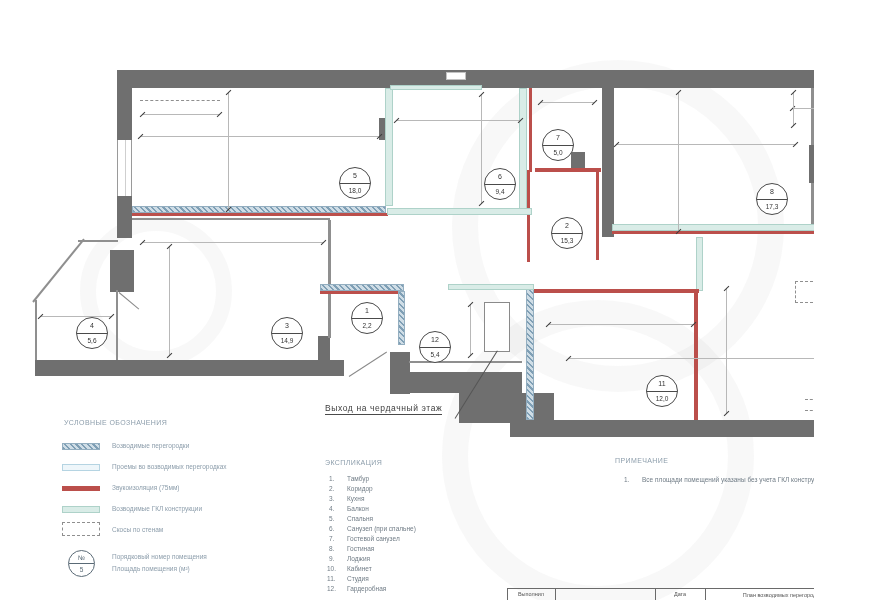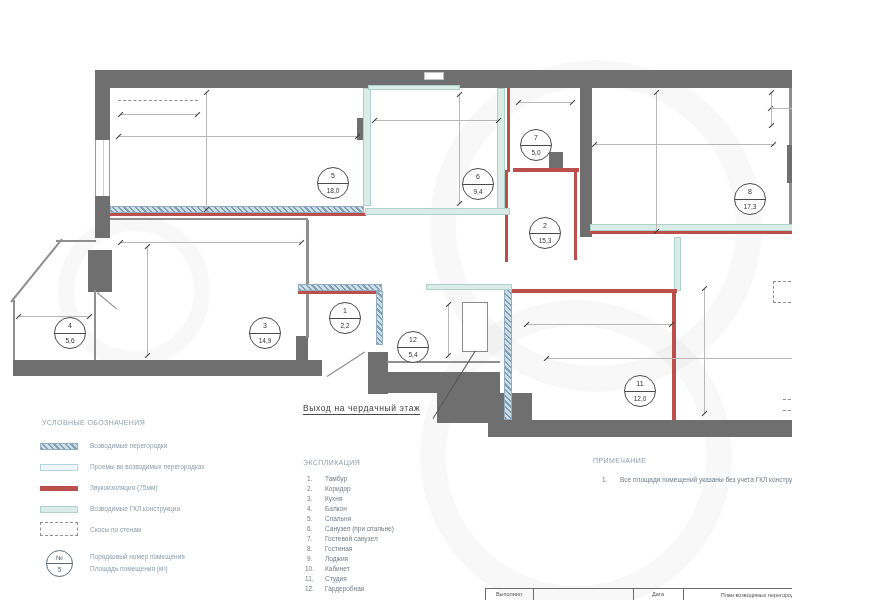--- a/index.html
+++ b/index.html
@@ -1,17 +1,17 @@
 <!DOCTYPE html>
 <html><head>
 <meta charset="utf-8">
 <style>
   html,body{margin:0;padding:0;background:#fff;}
   #screen{position:relative;width:792px;height:600px;overflow:hidden;background:#fff;
-          font-family:"Liberation Sans",sans-serif;color:#555;}
+          font-family:"Liberation Sans",sans-serif;color:#555;margin-left:22px;}
   
   .w{position:absolute;background:#6f6f6f;}
   .tw{position:absolute;background:#8f8f8f;}
   .wn{position:absolute;background:#fff;border:1px solid #c2c2c2;box-sizing:border-box;}
   
   .red{position:absolute;background:#bb4f4b;}
   .hb{position:absolute;background:repeating-linear-gradient(45deg,#7f9fb5 0 1.5px,#cfdde6 1.5px 4px);
       border:1px solid #93aec0;box-sizing:border-box;}
   .gkl{position:absolute;background:#d9ece7;border:1px solid #aed2c9;box-sizing:border-box;}
   .winv{position:absolute;background:#fff;border-left:1px solid #9a9a9a;border-right:1px solid #9a9a9a;box-sizing:border-box;}

